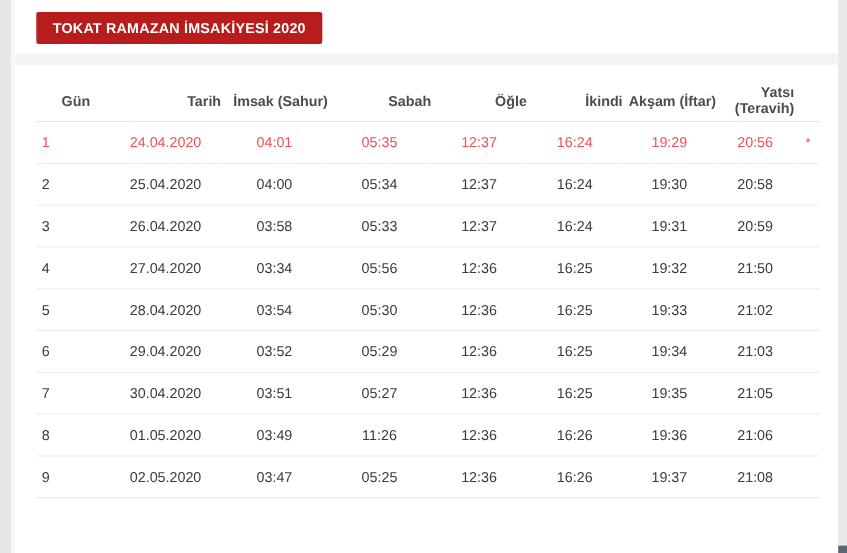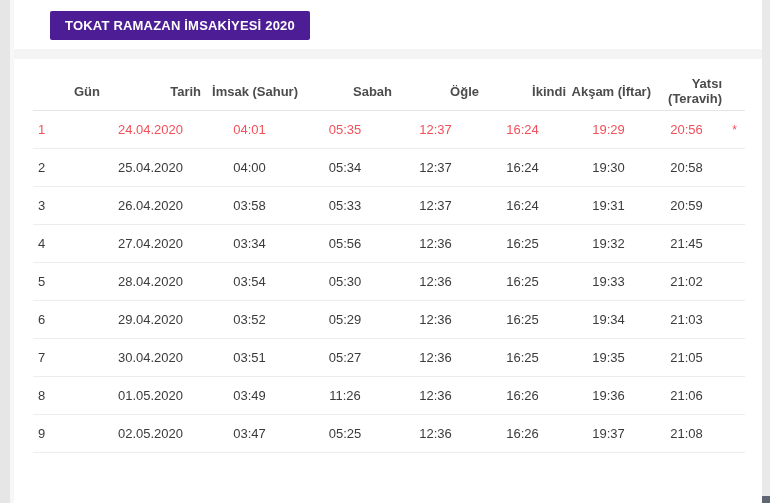--- a/index.html
+++ b/index.html
@@ -27,30 +27,29 @@
   }
   .corner-dark {
     position: absolute; right: 0; bottom: 0;
     width: 8px; height: 7px;
     background: #5f6673;
   }
   .title-btn {
     position: absolute; left: 33px; top: 11px;
     height: 29px; line-height: 29px;
     padding: 0 15px;
-    background: #4c1d95;
+    background: #b91c1c;
     color: #ffffff;
     font-size: 13px;
     font-weight: bold;
     letter-spacing: 0.2px;
     border-radius: 2px;
     text-decoration: none;
     display: inline-block;
     cursor: pointer;
-    margin-left: 17px;
   }
   .divider-band {
     position: absolute; left: 14px; top: 49px;
     width: 748px; height: 10px;
     background: #f4f4f4;
   }
   table.imsakiye {
     position: absolute; left: 33px; top: 72px;
     width: 712px;
     border-collapse: collapse;
@@ -59,21 +58,21 @@
   table.imsakiye thead th {
     font-size: 13px;
     font-weight: bold;
     color: #4c4c4c;
     text-align: right;
     height: 38px;
     vertical-align: middle;
     border-bottom: 1px solid #e5e5e5;
     padding: 0;
   }
-  table.imsakiye thead th.col-gun { text-align: right; padding-left: 5px; }
+  table.imsakiye thead th.col-gun { text-align: center; padding-left: 5px; }
   table.imsakiye tbody td {
     font-size: 13px;
     color: #3b3b3b;
     text-align: center;
     height: 37px;
     vertical-align: middle;
     border-bottom: 1px solid #ededed;
     padding: 0;
   }
   table.imsakiye tbody td.col-gun { text-align: left; padding-left: 5px; }
@@ -152,21 +151,21 @@
         <td class="col-note"></td>
       </tr>
       <tr>
         <td class="col-gun">4</td>
         <td>27.04.2020</td>
         <td>03:34</td>
         <td>05:56</td>
         <td>12:36</td>
         <td>16:25</td>
         <td>19:32</td>
-        <td>21:45</td>
+        <td>21:50</td>
         <td class="col-note"></td>
       </tr>
       <tr>
         <td class="col-gun">5</td>
         <td>28.04.2020</td>
         <td>03:54</td>
         <td>05:30</td>
         <td>12:36</td>
         <td>16:25</td>
         <td>19:33</td>

